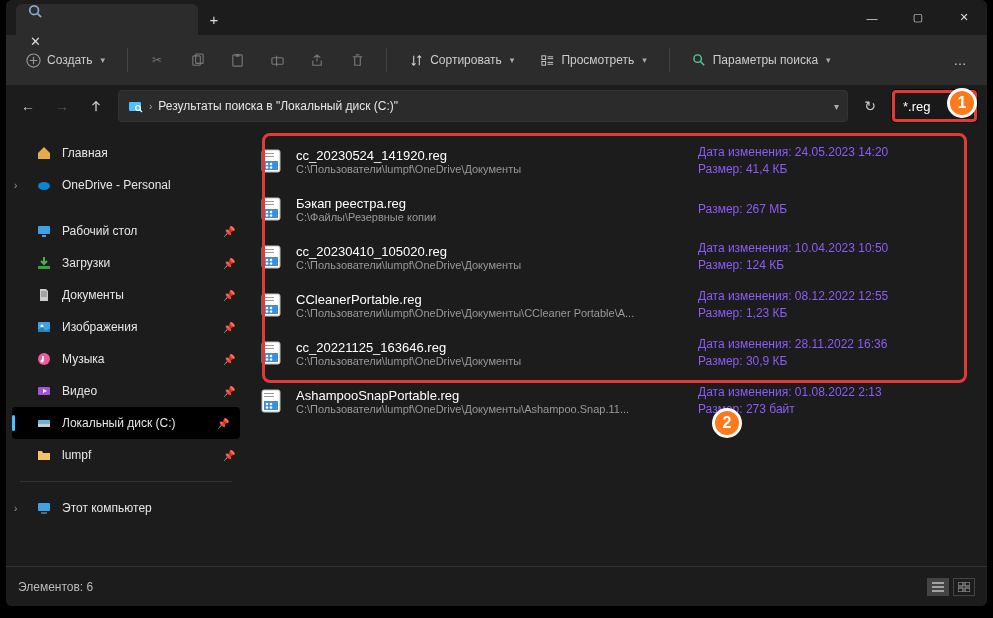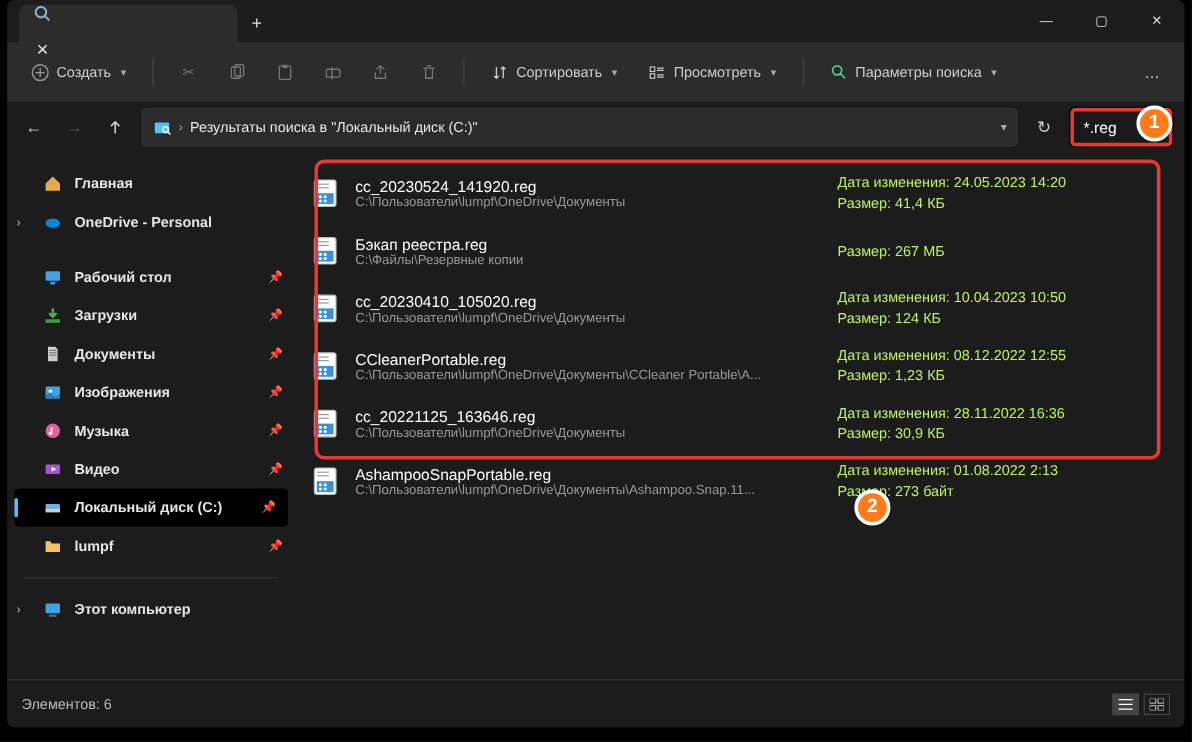--- a/index.html
+++ b/index.html
@@ -23,35 +23,35 @@
   .addrbar{height:42px;background:#1c1c1c;display:flex;align-items:center;padding:0 10px;gap:10px;}
   .navbtn{width:24px;height:24px;display:flex;align-items:center;justify-content:center;color:#ccc;font-size:14px;}
   .navbtn.disabled{color:#555;}
   .addr{flex:1;height:32px;background:#2b2b2b;border-radius:4px;display:flex;align-items:center;padding:0 8px;gap:6px;border:1px solid #333;}
   .addr .chevd{margin-left:auto;color:#aaa;font-size:10px;}
   .search{width:85px;height:32px;background:#191919;border-radius:4px;display:flex;align-items:center;padding:0 8px;position:relative;border:3px solid #e53935;box-shadow:0 0 0 1px #000;}
   .search input{background:transparent;border:none;color:#fff;font-size:13px;width:42px;outline:none;}
   .search .x{color:#ccc;margin-left:auto;}
   
   .body{display:flex;height:446px;}
-  .sidebar{width:240px;background:#1c1c1c;padding:10px 0 0 0;overflow:hidden;font-weight:bold;}
+  .sidebar{width:240px;background:#1c1c1c;padding:10px 0 0 0;overflow:hidden;}
   .sitem{height:32px;display:flex;align-items:center;padding:0 10px 0 30px;gap:10px;color:#e6e6e6;font-size:13px;position:relative;}
   .sitem.selected{background:#000000;border-radius:4px;margin:0 6px;padding-left:24px;}
   .sitem.selected::before{content:"";position:absolute;left:0;top:8px;bottom:8px;width:3px;background:#4cc2ff;border-radius:2px;}
   .sitem .pin{margin-left:auto;color:#888;font-size:10px;}
   .sitem .exp{position:absolute;left:8px;color:#999;font-size:10px;}
   .sgap{height:14px;}
   .ssep{height:1px;background:#333;margin:10px 14px;}
   .content{flex:1;background:#1c1c1c;padding:10px 0 0 0;overflow:hidden;position:relative;}
   .row{display:flex;align-items:center;height:48px;padding:0 12px;gap:10px;}
   .row .icon{width:28px;height:28px;flex-shrink:0;}
   .row .nameblock{width:392px;overflow:hidden;}
   .row .fname{color:#fff;font-size:13px;white-space:nowrap;overflow:hidden;text-overflow:ellipsis;}
   .row .fpath{color:#999;font-size:11px;white-space:nowrap;overflow:hidden;text-overflow:ellipsis;}
-  .row .meta{font-size:12px;color:#bef264;line-height:1.4;}
+  .row .meta{font-size:12px;color:#8b5cf6;line-height:1.4;}
   .highlight{position:absolute;border:3px solid #e53935;border-radius:8px;left:16px;top:6px;width:705px;height:250px;pointer-events:none;}
   
   .footer{position:absolute;bottom:0;left:0;right:0;height:40px;background:#1c1c1c;border-top:1px solid #333;display:flex;align-items:center;padding:0 12px;color:#bbb;font-size:12px;}
   .footbtns{margin-left:auto;display:flex;gap:4px;}
   .footbtn{width:22px;height:18px;display:flex;align-items:center;justify-content:center;color:#aaa;border:1px solid #444;}
   .footbtn.active{background:#444;color:#fff;}
   
   .annot{position:absolute;width:30px;height:30px;border-radius:50%;background:#ff7a1a;border:3px solid #fff;display:flex;align-items:center;justify-content:center;color:#fff;font-weight:700;font-size:16px;z-index:30;}
   
   svg{display:block;}

